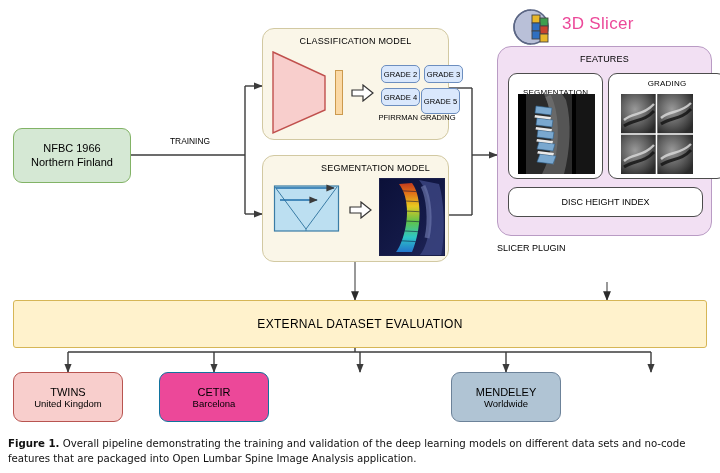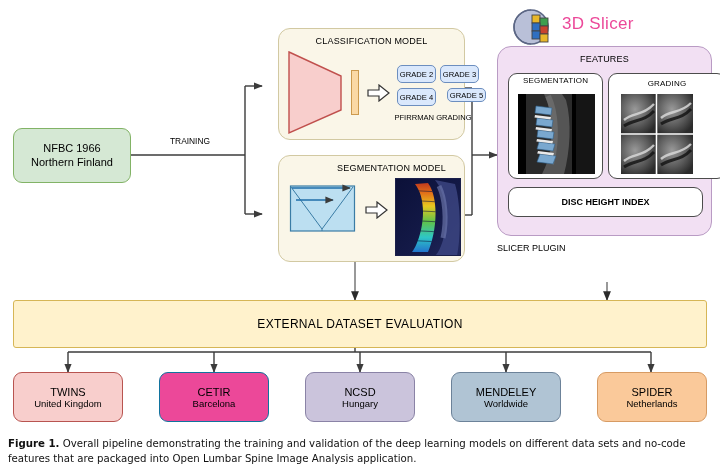--- a/index.html
+++ b/index.html
@@ -7,21 +7,21 @@
   #root{position:relative;width:720px;height:473px;overflow:hidden;background:#fff;}
   .abs{position:absolute;box-sizing:border-box;}
   .ctr{display:flex;align-items:center;justify-content:center;text-align:center;}
   .col{flex-direction:column;}
 
   
   .node{border-radius:9px;border-width:1px;border-style:solid;}
   .node-lbl{line-height:1.22;}
 
   
-  .group{background:#faf6e8;border:1px solid #d2c9a2;border-radius:12px;margin-left:16px;}
+  .group{background:#faf6e8;border:1px solid #d2c9a2;border-radius:12px;}
   .group-title{font-size:9px;letter-spacing:.2px;text-align:center;width:100%;}
 
   .features-box{background:#f2e0f3;border:1px solid #b99bc4;border-radius:14px;}
   .white-card{background:#ffffff;border:1px solid #4c4c4c;border-radius:9px;}
 
   .grade{background:#dae8fc;border:1px solid #6c8ebf;border-radius:5px;font-size:7.6px;}
 
   svg{display:block;}
   .cap{position:absolute;left:8px;top:437px;width:704px;font-family:"DejaVu Sans",sans-serif;
        font-size:10.2px;line-height:1.45;color:#111;}
@@ -86,21 +86,21 @@
 
     <div class="abs" style="left:72px;top:41px;width:8px;height:45px;background:#fbd9a5;border:1px solid #cc9a4e;"></div>
 
     <svg class="abs" style="left:88px;top:55px;width:24px;height:18px;">
       <polygon points="1,6 12,6 12,1 22,9 12,17 12,12 1,12" fill="#fff" stroke="#333" stroke-width="1.2"></polygon>
     </svg>
 
     <div class="abs grade ctr" style="left:118px;top:36px;width:39px;height:18px;">GRADE 2</div>
     <div class="abs grade ctr" style="left:161px;top:36px;width:39px;height:18px;">GRADE 3</div>
     <div class="abs grade ctr" style="left:118px;top:59px;width:39px;height:18px;">GRADE 4</div>
-    <div class="abs grade ctr" style="left:168px;top:59px;width:39px;height:14px;">GRADE 5</div>
+    <div class="abs grade ctr" style="left:158px;top:59px;width:39px;height:26px;">GRADE 5</div>
 
     <div class="abs" style="left:104px;top:84px;width:100px;font-size:7.6px;text-align:center;">PFIRRMAN GRADING</div>
   </div>
 
   <div class="abs group" style="left:262px;top:155px;width:187px;height:107px;padding-left:40px;">
     <div class="group-title" style="margin-top:7px;">SEGMENTATION MODEL</div>
 
     <svg class="abs" style="left:10px;top:28px;width:68px;height:50px;">
       <rect x="1.5" y="2" width="64" height="45" fill="#bcdff1" stroke="#3a7ca5" stroke-width="1.2"></rect>
       <line x1="2" y1="3" x2="33" y2="45" stroke="#3a7ca5" stroke-width="1"></line>
@@ -162,21 +162,21 @@
       <rect x="20" y="25" width="8" height="8" fill="#2f6fc0"></rect>
       <rect x="28" y="28" width="8" height="8" fill="#e8b72a"></rect>
     </g>
   </svg>
   <div class="abs" style="left:562px;top:14px;font-size:17px;color:#ec4899;letter-spacing:.3px;">3D Slicer</div>
 
   <div class="abs features-box" style="left:497px;top:46px;width:215px;height:190px;">
     <div class="group-title" style="margin-top:7px;font-size:9px;">FEATURES</div>
 
     <div class="abs white-card" style="left:10px;top:26px;width:95px;height:106px;">
-      <div class="group-title" style="margin-top:2px;font-size:8px;">SEGMENTATION</div>
+      <div class="group-title" style="margin-top:14px;font-size:8px;">SEGMENTATION</div>
       <svg class="abs" style="left:9px;top:20px;width:77px;height:80px;">
         <rect x="0" y="0" width="77" height="80" fill="#000"></rect>
         <rect x="8" y="0" width="46" height="80" fill="#2a2a2a"></rect>
         <path d="M26,0 C34,16 36,44 30,66 C27,74 25,78 24,80 L46,80 C52,58 54,28 48,6 L44,0 Z" fill="#555"></path>
         <path d="M30,2 C38,18 39,46 33,70" stroke="#777" stroke-width="6" fill="none" opacity=".6"></path>
         <g fill="#7aa8cf" stroke="#2f5f8a" stroke-width="0.6">
           <path d="M18,12 l16,2 l-1,7 l-16,-2 z"></path>
           <path d="M19,24 l16,2 l-1,7 l-16,-2 z"></path>
           <path d="M20,36 l16,2 l-1,7 l-16,-2 z"></path>
           <path d="M21,48 l16,2 l-2,7 l-16,-2 z"></path>
@@ -219,51 +219,43 @@
           <path d="M3,32 C13,25 23,28 33,17"></path>
           <path d="M40,30 C50,23 60,26 70,15"></path>
           <path d="M3,73 C13,66 23,69 33,58"></path>
           <path d="M40,71 C50,64 60,67 70,56"></path>
         </g>
         <line x1="35.5" y1="0" x2="35.5" y2="80" stroke="#fff" stroke-width="1.6"></line>
         <line x1="0" y1="40" x2="72" y2="40" stroke="#fff" stroke-width="1.6"></line>
       </svg>
     </div>
 
-    <div class="abs white-card ctr" style="left:10px;top:140px;width:195px;height:30px;font-size:9px;font-weight:bold;">DISC HEIGHT INDEX</div>
+    <div class="abs white-card ctr" style="left:10px;top:140px;width:195px;height:30px;font-size:9px;">DISC HEIGHT INDEX</div>
   </div>
 
   <div class="abs" style="left:497px;top:243px;width:215px;text-align:left;font-size:9px;">SLICER PLUGIN</div>
 
   <div class="abs node ctr" style="left:13px;top:300px;width:694px;height:48px;background:#fff2cc;border-color:#d6b656;
               border-radius:3px;font-size:12px;letter-spacing:.3px;">EXTERNAL DATASET EVALUATION</div>
 
   <div class="abs node ctr col" style="left:13px;top:372px;width:110px;height:50px;background:#f8cecc;border-color:#b85450;">
     <div style="font-size:11px;">TWINS</div>
     <div style="font-size:9.5px;">United Kingdom</div>
   </div>
 
   <div class="abs node ctr col" style="left:159px;top:372px;width:110px;height:50px;background:#ec4899;border-color:#10739e;">
     <div style="font-size:11px;">CETIR</div>
     <div style="font-size:9.5px;">Barcelona</div>
   </div>
 
-  <div class="abs node ctr col" style="left:305px;top:372px;width:110px;height:50px;background:#cbc4dc;border-color:#8a83a6;">
-    <div style="font-size:11px;">NCSD</div>
-    <div style="font-size:9.5px;">Hungary</div>
-  </div>
 
   <div class="abs node ctr col" style="left:451px;top:372px;width:110px;height:50px;background:#b0c4d4;border-color:#6c8299;align-items:center;">
     <div style="font-size:11px;">MENDELEY</div>
     <div style="font-size:9.5px;">Worldwide</div>
   </div>
 
-  <div class="abs node ctr col" style="left:597px;top:372px;width:110px;height:50px;background:#fac99a;border-color:#d79b63;">
-    <div style="font-size:11px;">SPIDER</div>
-    <div style="font-size:9.5px;">Netherlands</div>
-  </div>
 
   <div class="cap">
     <b>Figure 1.</b>
     <span>Overall pipeline demonstrating the training and validation of the deep learning models on different data sets and no-code features that are packaged into Open Lumbar Spine Image Analysis application.</span>
   </div>
 
 </div>
 
 </body></html>

